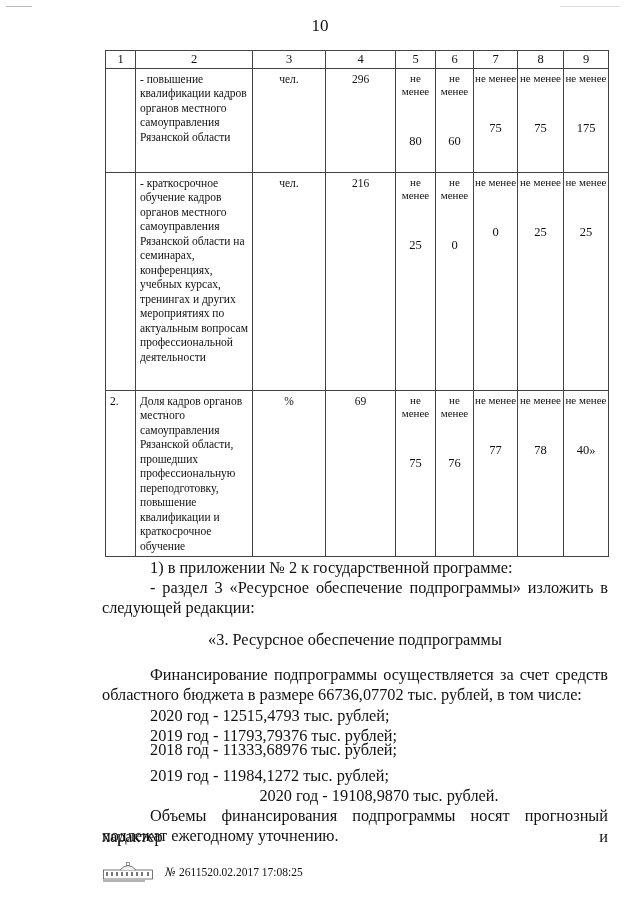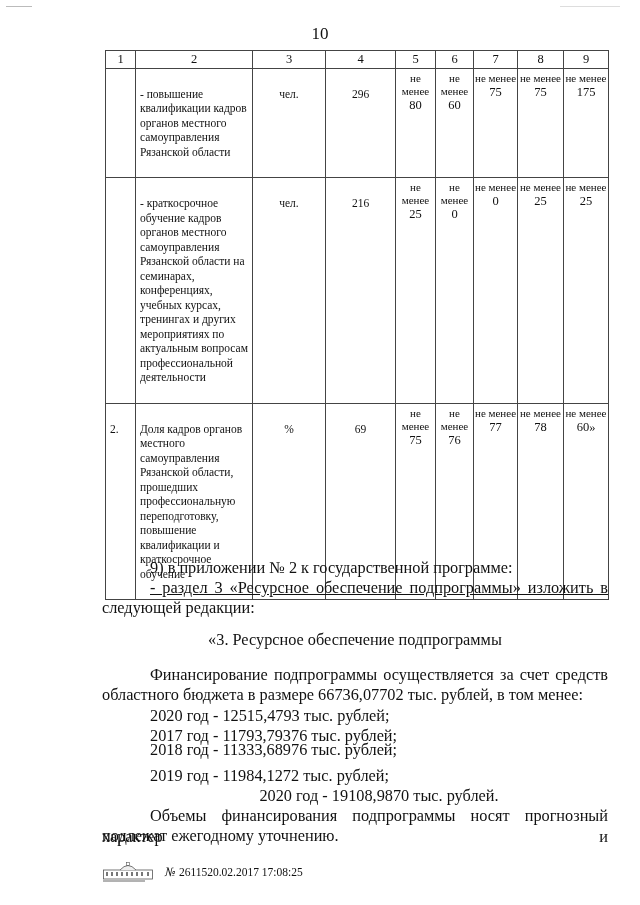--- a/index.html
+++ b/index.html
@@ -1,27 +1,27 @@
 <!DOCTYPE html>
 <html><head>
 <meta charset="utf-8">
 <style>
   html, body { margin:0; padding:0; background:#ffffff; }
   body { width:640px; height:905px; position:relative; overflow:hidden;
          font-family:"Liberation Serif","DejaVu Serif",serif; color:#111; }
-  .page-number { position:absolute; top:24px; left:0; width:640px; text-align:center; font-size:17px; }
+  .page-number { position:absolute; top:16px; left:0; width:640px; text-align:center; font-size:17px; }
   .scan-mark { position:absolute; top:6px; height:1px; background:#bbb; }
   table.indicators { position:absolute; left:105px; top:50px; border-collapse:collapse; table-layout:fixed; width:503px; }
-  table.indicators td { border:1px solid #444; vertical-align:top; font-size:11.5px; line-height:14.5px; padding:18px 4px; }
+  table.indicators td { border:1px solid #444; vertical-align:top; font-size:11.5px; line-height:14.5px; padding:3px 4px; }
   table.indicators tr.head td { text-align:center; font-size:12.5px; height:14px; padding:1px 2px; }
   td.c-num { text-align:left; }
   td.c-name { text-align:left; }
   td.c-center { text-align:center;margin-top:24px; }
   td.c-val { text-align:center; font-size:11px !important; line-height:13px !important; padding:3px 1px !important; }
-  td.c-val .big { font-size:12.5px; line-height:15px; display:block; }
+  td.c-val .big { font-size:12.5px; line-height:15px; display:block;margin-top:36px; }
   .body-text { position:absolute; left:102px; width:506px; font-size:16.3px; line-height:20.5px; }
   .indent { text-indent:48px; }
   .justify { text-align:justify; text-align-last:justify; }
   .center { text-align:center; }
   .footer { position:absolute; left:103px; top:862px; display:flex; align-items:center; font-size:11.5px; }
   .footer .logo { width:50px; height:20px; margin-right:12px; }
   .footer .num-sign { font-style:italic; font-family:"DejaVu Serif",serif; margin-right:3px; }
 </style>
 </head>
 <body>
@@ -82,35 +82,35 @@
 
   <tr style="height:166px;">
     <td class="c-num">2.</td>
     <td class="c-name">Доля кадров органов местного самоуправления Рязанской области, прошедших профессиональную переподготовку, повышение квалификации и краткосрочное обучение</td>
     <td class="c-center">%</td>
     <td class="c-center">69</td>
     <td class="c-val"><span>не менее</span><span class="big">75</span></td>
     <td class="c-val"><span>не менее</span><span class="big">76</span></td>
     <td class="c-val"><span>не менее</span><span class="big">77</span></td>
     <td class="c-val"><span>не менее</span><span class="big">78</span></td>
-    <td class="c-val"><span>не менее</span><span class="big">60»</span></td>
+    <td class="c-val"><span>не менее</span><span class="big">40»</span></td>
   </tr>
 </tbody>
   </table>
 
-<div class="body-text indent" style="top:558px;">9) в приложении № 2 к государственной программе:</div>
-<div class="body-text indent justify" style="top:578px;text-decoration:underline;">- раздел 3 «Ресурсное обеспечение подпрограммы» изложить в</div>
+<div class="body-text indent" style="top:558px;">1) в приложении № 2 к государственной программе:</div>
+<div class="body-text indent justify" style="top:578px;">- раздел 3 «Ресурсное обеспечение подпрограммы» изложить в</div>
 <div class="body-text" style="top:598px;">следующей редакции:</div>
 
 <div class="body-text center" style="top:630px;">«3. Ресурсное обеспечение подпрограммы</div>
 
 <div class="body-text indent justify" style="top:665px;">Финансирование подпрограммы осуществляется за счет средств</div>
-<div class="body-text" style="top:685px;">областного бюджета в размере 66736,07702 тыс. рублей, в том менее:</div>
+<div class="body-text" style="top:685px;">областного бюджета в размере 66736,07702 тыс. рублей, в том числе:</div>
 <div class="body-text indent" style="top:706px;">2020 год - 12515,4793 тыс. рублей;</div>
-<div class="body-text indent" style="top:726px;">2017 год - 11793,79376 тыс. рублей;</div>
+<div class="body-text indent" style="top:726px;">2019 год - 11793,79376 тыс. рублей;</div>
 <div class="body-text indent" style="top:740px;">2018 год - 11333,68976 тыс. рублей;</div>
 <div class="body-text indent" style="top:766px;">2019 год - 11984,1272 тыс. рублей;</div>
 <div class="body-text indent" style="top:786px;text-align:center;">2020 год - 19108,9870 тыс. рублей.</div>
 <div class="body-text indent justify" style="top:806px;">Объемы финансирования подпрограммы носят прогнозный характер и</div>
 <div class="body-text" style="top:826px;">подлежат ежегодному уточнению.</div>
 
 <div class="footer">
   <svg class="logo" viewBox="0 0 50 20">
     <rect x="0.5" y="8" width="49" height="9" fill="none" stroke="#555" stroke-width="0.8"></rect>
     <path d="M17 8 Q25 -1 33 8" fill="#eee" stroke="#555" stroke-width="0.8"></path>

